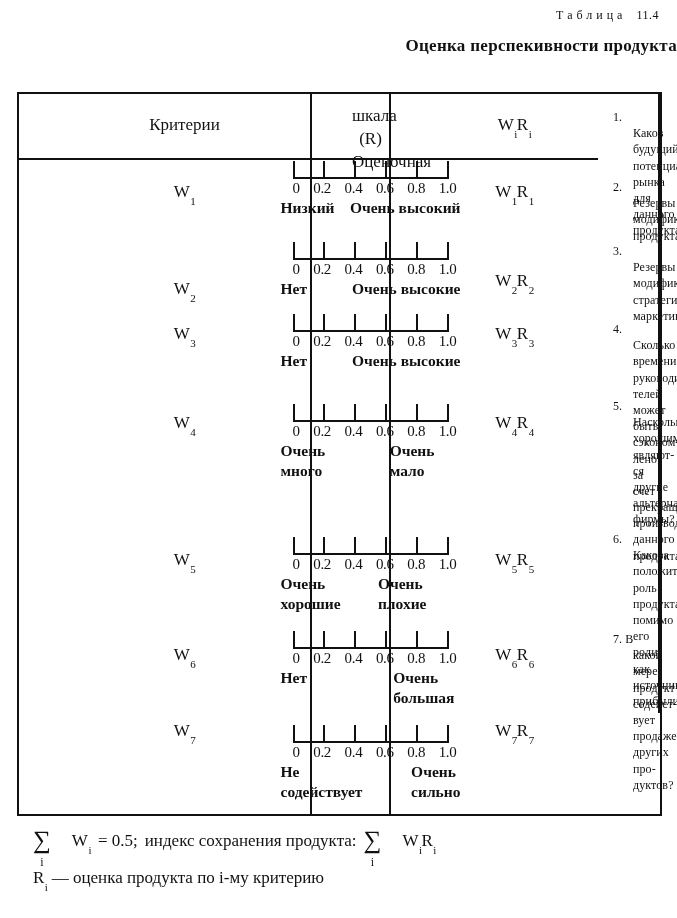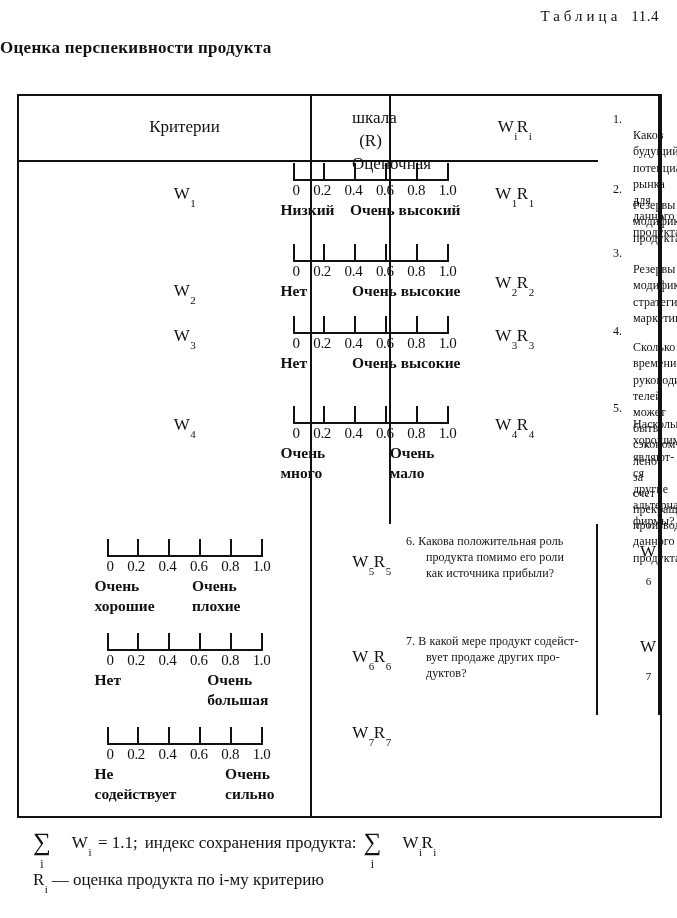--- a/index.html
+++ b/index.html
@@ -10,27 +10,27 @@
     color: #111111;
     position: relative;
     overflow: hidden;
   }
   .page { padding-top: 6px; }
 
   
   .tbl-label {
     text-align: right;
     padding-right: 18px;
-    font-size: 15px;
+    font-size: 12px;
     margin-top: 2px;
   }
   .tbl-label .word { letter-spacing: 4px; }
   .tbl-label .num { margin-left: 10px; letter-spacing: 0.5px; }
   .doc-title {
-    text-align: left;
+    text-align: right;
     font-weight: bold;
     font-size: 17px;
     margin-top: 13px;
     letter-spacing: 0.3px;
   }
 
   
   .tbl {
     margin: 36px 0 0 17px;
     width: 645px;
@@ -248,20 +248,21 @@
           </div>
       </div>
     </div>
     <div class="cell bc4 r4"><span><span>W</span><sub>4</sub><span>R</span><sub>4</sub></span></div>
 
     <div class="cell bc1 cr r5">
         <div class="crit">5. Насколько хорошими являют-
 ся другие альтернативы
 фирмы?</div>
       </div>
+    <div class="cell bc2 cr r5"><span><span>W</span><sub>5</sub></span></div>
     <div class="cell bc3 cr r5">
       <div class="scale">
         <div class="sline">
             <i class="tk t0"></i>
             <i class="tk t1"></i>
             <i class="tk t2"></i>
             <i class="tk t3"></i>
             <i class="tk t4"></i>
             <i class="tk t5"></i>
           </div>
@@ -352,21 +353,21 @@
 
   </div>
 
   <div class="footer">
     <div class="f1">
       <span class="sig-stack">
           <span class="sig">∑</span>
           <span class="ssub">i</span>
         </span>
       <span class="ft gap-s"><span>W</span><sub>i</sub></span>
-      <span class="ft gap-m">= 1.1;</span>
+      <span class="ft gap-m">= 0.5;</span>
       <span class="ft gap-m">индекс сохранения продукта:</span>
       <span class="sig-stack gap-m">
           <span class="sig">∑</span>
           <span class="ssub">i</span>
         </span>
       <span class="ft gap-s"><span>W</span><sub>i</sub><span>R</span><sub>i</sub></span>
     </div>
     <div class="f2">
       <span><span>R</span><sub>i</sub></span>
       <span>— оценка продукта по i-му критерию</span>

